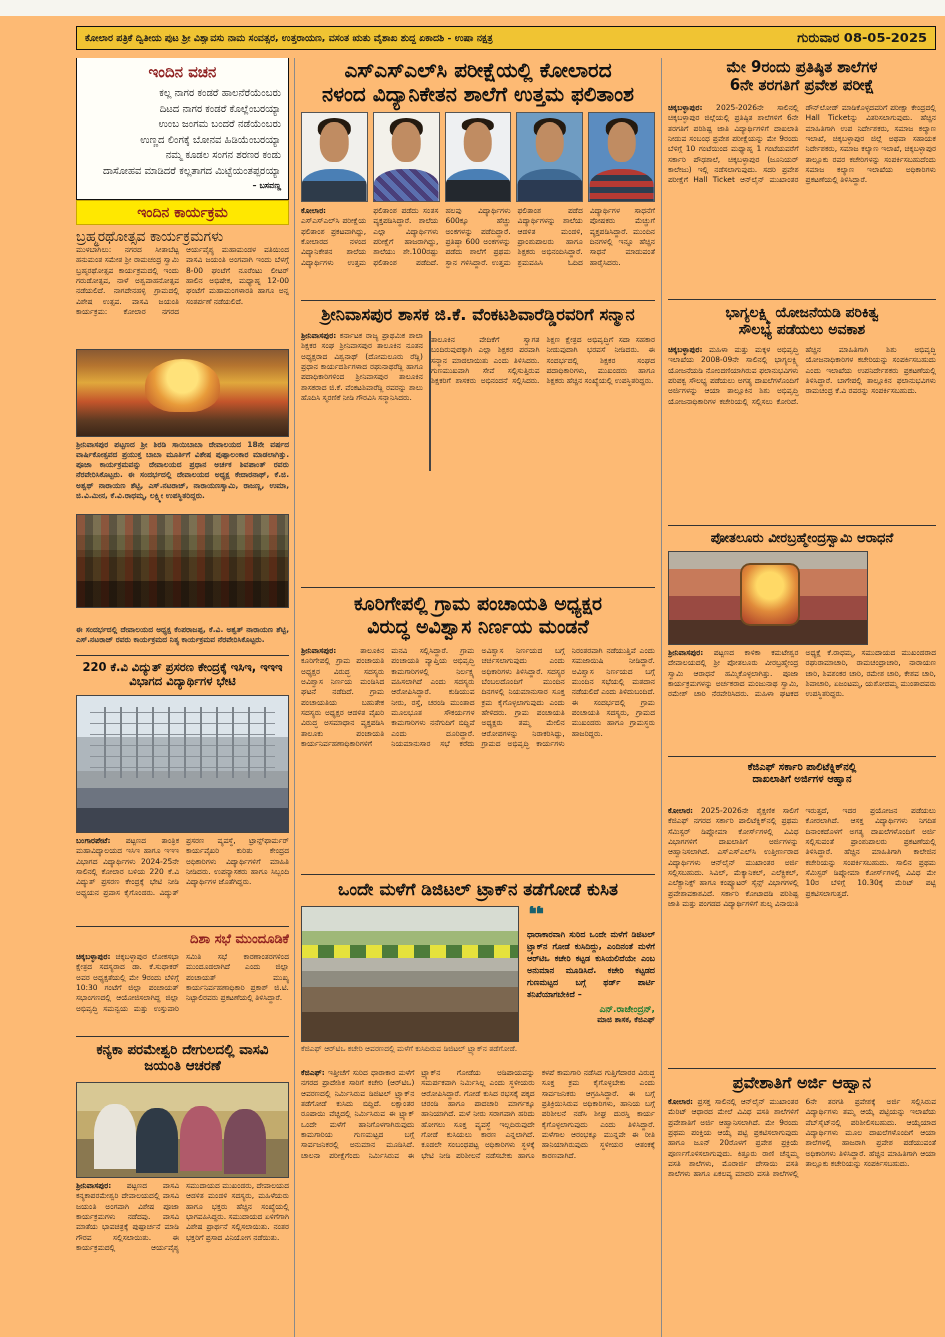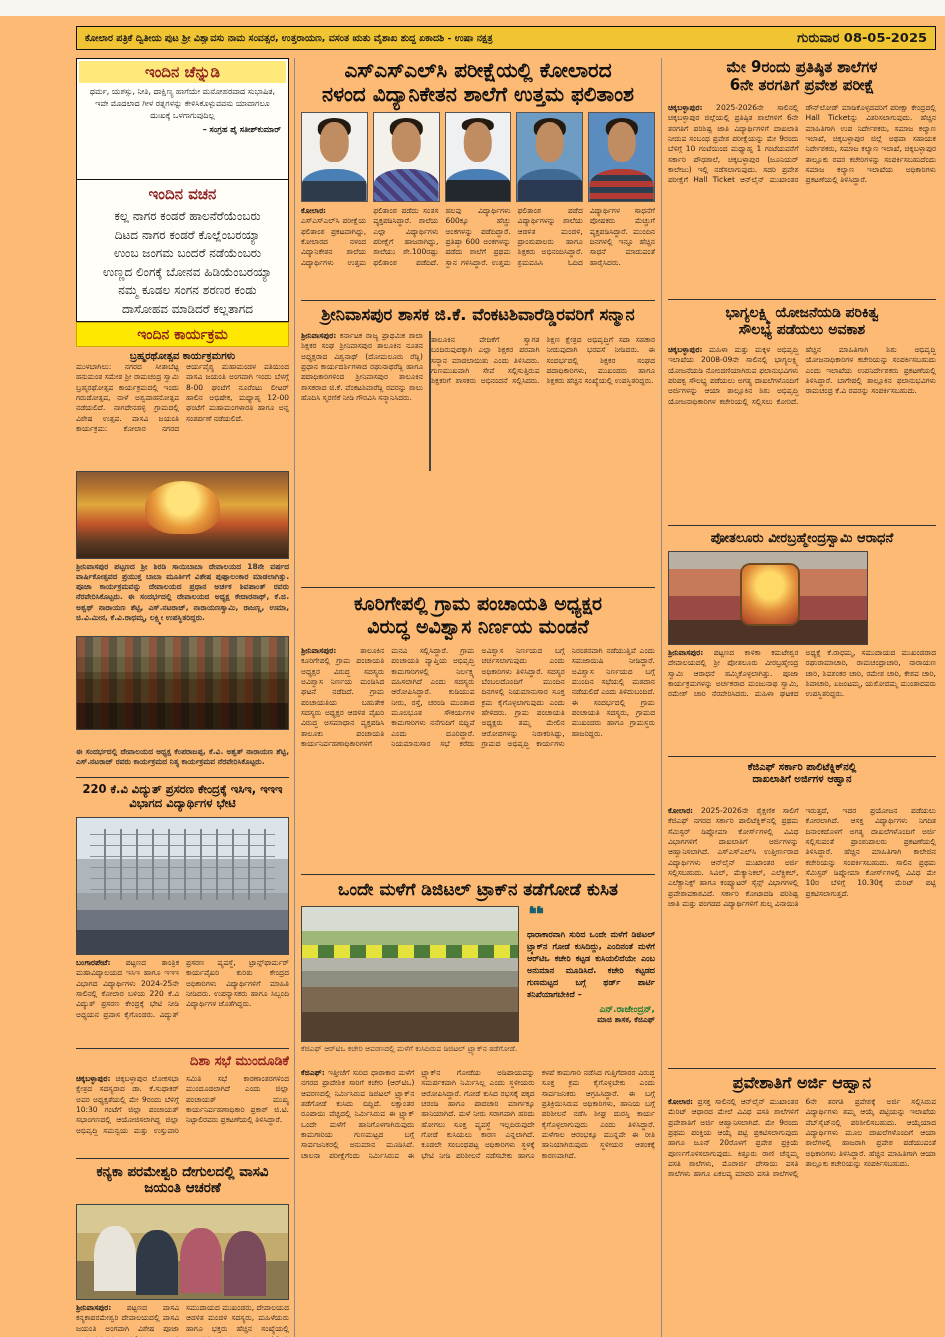--- a/index.html
+++ b/index.html
@@ -27,21 +27,21 @@
   .c4{column-count:4;column-gap:7px;}
   .c5{column-count:5;column-gap:7px;}
   .rule{border-top:1px solid #333;margin:4px 0;}
   .caption{font-size:7.5px;font-weight:bold;color:#3a3a3a;text-align:justify;line-height:1.35;overflow:hidden;}
 
   
   .feature-box{border:1.5px solid #111;box-sizing:border-box;padding:4px 7px;background:#fffef8;}
   .feature-title{color:#8e1f1f;font-weight:bold;text-align:center;font-size:15px;margin:1px 0 4px;}
   .feature-body{font-size:8px;line-height:1.5;text-align:center;}
   .feature-attr{font-size:8px;font-weight:bold;text-align:right;margin-top:3px;}
-  .vachana-line{font-size:12px;line-height:1.55;text-align:center;padding-left:10px;}
+  .vachana-line{font-size:10px;line-height:1.55;text-align:right;padding-left:10px;}
   .bar-title{background:#ffe800;color:#8e1f1f;font-weight:bold;text-align:center;font-size:14px;padding:3px 0;border:1px solid #c9a900;}
 
   
   .photo{border:1px solid #444;box-sizing:border-box;overflow:hidden;position:relative;}
   .ph-deity{background:linear-gradient(180deg,#8a5a33 0%,#b5742f 18%,#e0a83c 38%,#c4552b 60%,#5d3a22 82%,#3a2517 100%);}
   .ph-deity::after{content:"";position:absolute;left:32%;top:10%;width:36%;height:62%;border-radius:50% 50% 40% 40%;background:radial-gradient(circle at 50% 35%,#ffe27a 0 30%,#e89b3a 55%,#b34a24 100%);}
   .ph-procession{background:linear-gradient(180deg,#c9cfd2 0 22%,#aab3a5 22% 38%,#8f8f78 38% 46%,#7e6a4e 46% 72%,#4c3c2c 72% 100%),repeating-linear-gradient(90deg,#b06a4a 0 8px,#76684f 8px 16px,#9c8a63 16px 24px);background-blend-mode:multiply;}
   .ph-power{background:linear-gradient(180deg,#dce4ea 0 30%,#aeb6bc 30% 55%,#9aa0a4 55% 68%,#6d7480 68% 82%,#3e4450 82% 100%);}
   .ph-power::after{content:"";position:absolute;left:6%;top:8%;width:88%;height:52%;background:repeating-linear-gradient(90deg,transparent 0 14px,#7c838a 14px 16px),repeating-linear-gradient(0deg,transparent 0 10px,#8b9299 10px 11px);}
   .ph-vasavi{background:linear-gradient(180deg,#d8c894 0 30%,#c2ab6d 30% 60%,#8a7850 60% 100%);}
@@ -61,41 +61,36 @@
   .portrait .torso{position:absolute;left:50%;bottom:-4%;width:100%;height:40%;transform:translateX(-50%);border-radius:45% 45% 0 0;}
 
   
   .quote-wrap{overflow:hidden;}
   .qmark{font-size:30px;line-height:0.6;color:#19616e;font-weight:bold;}
   .quote-text{font-size:8px;font-weight:bold;line-height:1.5;text-align:justify;}
   .quote-author{color:#1c7a33;font-weight:bold;font-size:9px;text-align:right;margin-top:3px;}
   .quote-role{font-size:7.5px;font-weight:bold;text-align:right;color:#222;}
 
   .hl-maroon{color:#8e1f1f;text-align:right;}
-  .subhead{font-weight:bold;text-align:center;font-size:10px;}
+  .subhead{font-weight:normal;font-size:14px;}
 </style>
 </head>
 <body>
 
 <div class="page">
 
   <div class="masthead">
     <span class="m-left">ಕೋಲಾರ ಪತ್ರಿಕೆ ದ್ವಿತೀಯ ಪುಟ   ಶ್ರೀ ವಿಶ್ವಾವಸು ನಾಮ ಸಂವತ್ಸರ, ಉತ್ತರಾಯಣ, ವಸಂತ ಋತು ವೈಶಾಖ ಶುದ್ಧ ಏಕಾದಶಿ - ಉಷಾ ನಕ್ಷತ್ರ</span>
     <span class="m-date">ಗುರುವಾರ 08-05-2025</span>
   </div>
 
   <div class="cols">
 
     <div class="col col-left">
 
-      <div class="feature-box blk" style="height:122px;">
-        <div class="feature-title" style="background:#ffe97a;margin:-2px -5px 3px;padding:2px 0;">ಇಂದಿನ ಚೆನ್ನುಡಿ</div>
-        <div class="feature-body">ಧರ್ಮ, ಯಶಸ್ಸು, ನೀತಿ, ದಾಕ್ಷಿಣ್ಯ ಹಾಗೆಯೇ ಮನೋಹರವಾದ ಸುಭಾಷಿತ, ಇವೇ ಮೊದಲಾದ ಗೀಳ ರತ್ನಗಳನ್ನು ಕೇಳಿಸಿಕೊಳ್ಳುವವನು ಯಾವಾಗಲೂ ದುಃಖಕ್ಕೆ ಒಳಗಾಗುವುದಿಲ್ಲ</div>
-        <div class="feature-attr">– ಸಂಗ್ರಹ ಪೈ ಸತೀಶ್‌ಕುಮಾರ್</div>
-      </div>
 
       <div class="feature-box blk" style="height:142px;border-top:none;">
         <div class="feature-title">ಇಂದಿನ ವಚನ</div>
         <div class="vachana-line">ಕಲ್ಲ ನಾಗರ ಕಂಡರೆ ಹಾಲನೆರೆಯೆಂಬರು</div>
         <div class="vachana-line">ದಿಟದ ನಾಗರ ಕಂಡರೆ ಕೊಲ್ಲೆಂಬರಯ್ಯಾ</div>
         <div class="vachana-line">ಉಂಬ ಜಂಗಮ ಬಂದರೆ ನಡೆಯೆಂಬರು</div>
         <div class="vachana-line">ಉಣ್ಣದ ಲಿಂಗಕ್ಕೆ ಬೋನವ ಹಿಡಿಯೆಂಬರಯ್ಯಾ</div>
         <div class="vachana-line">ನಮ್ಮ ಕೂಡಲ ಸಂಗನ ಶರಣರ ಕಂಡು</div>
         <div class="vachana-line">ದಾಸೋಹವ ಮಾಡಿದರೆ ಕಲ್ಲತಾಗದ ಮಿಟ್ಟೆಯಂತಪ್ಪರಯ್ಯಾ</div>
         <div class="feature-attr">– ಬಸವಣ್ಣ</div>

